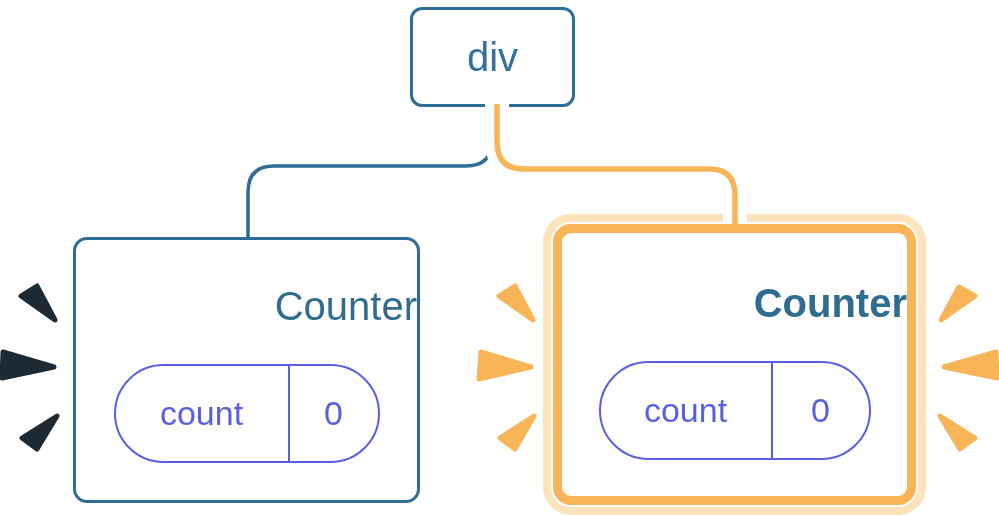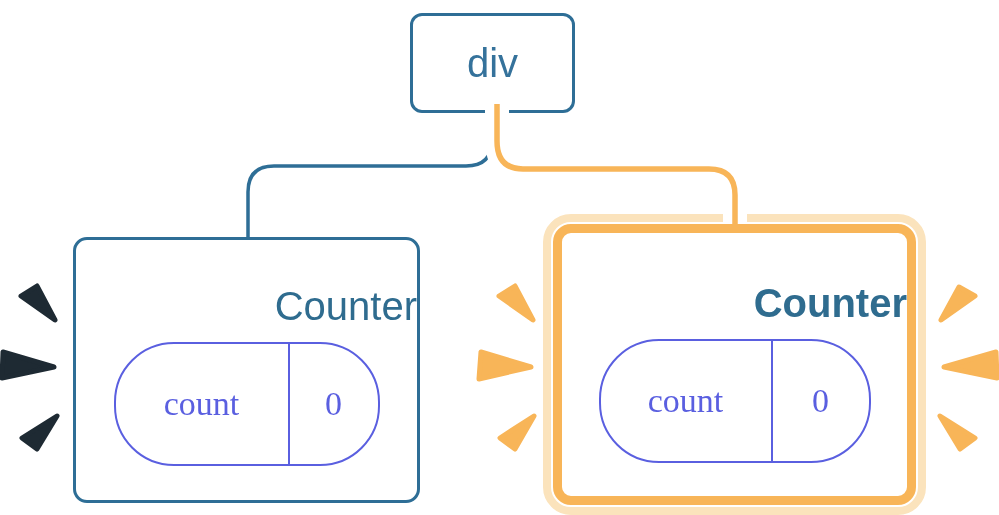--- a/index.html
+++ b/index.html
@@ -26,21 +26,21 @@
     fill: none;
   }
   .spark {
     stroke-width: 5;
     stroke-linejoin: round;
     stroke-linecap: round;
   }
   
   .root-node {
     position: absolute;
-    left: 410px; top: 13px;
+    left: 410px; top: 7px;
     width: 165px; height: 100px;
     box-sizing: border-box;
     background: #FFFFFF;
     border: 3px solid #2E6E96;
     border-radius: 12px;
     display: flex;
     align-items: center;
     justify-content: center;
     z-index: 1;
   }
@@ -78,29 +78,28 @@
     font-weight: 500;
     color: #2F6C8F;
   }
   .counter-card.right .card-title {
     margin-top: 46px;
     font-weight: 700;
   }
   
   .state-pill {
     box-sizing: border-box;
-    height: 124px;
-    margin: 12px auto 0 auto;
+    height: 99px;
+    margin: 34px auto 0 auto;
     border: 2px solid #5A5FE0;
     border-radius: 60px;
     display: flex;
     align-items: stretch;
     background: #FFFFFF;
     overflow: hidden;
-    font-family: Liberation Serif, serif;
   }
   .counter-card.left .state-pill { width: 266px; }
   .counter-card.right .state-pill { width: 272px; }
   .pill-cell {
     display: flex;
     align-items: center;
     justify-content: center;
     font-size: 34px;
     color: #5A5FE0;
   }

